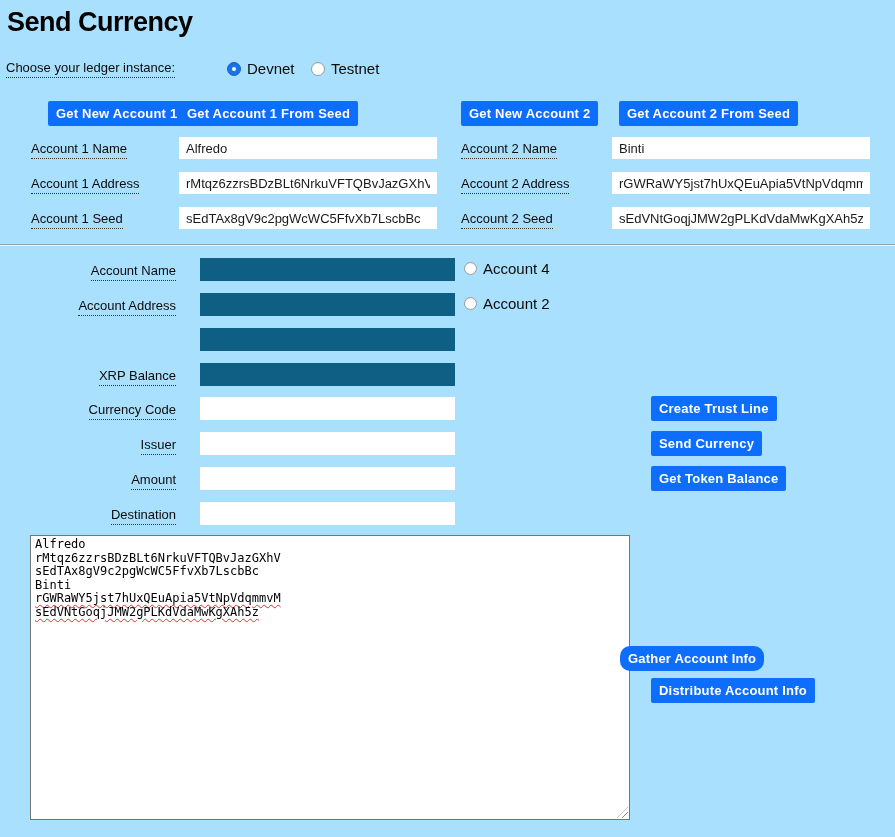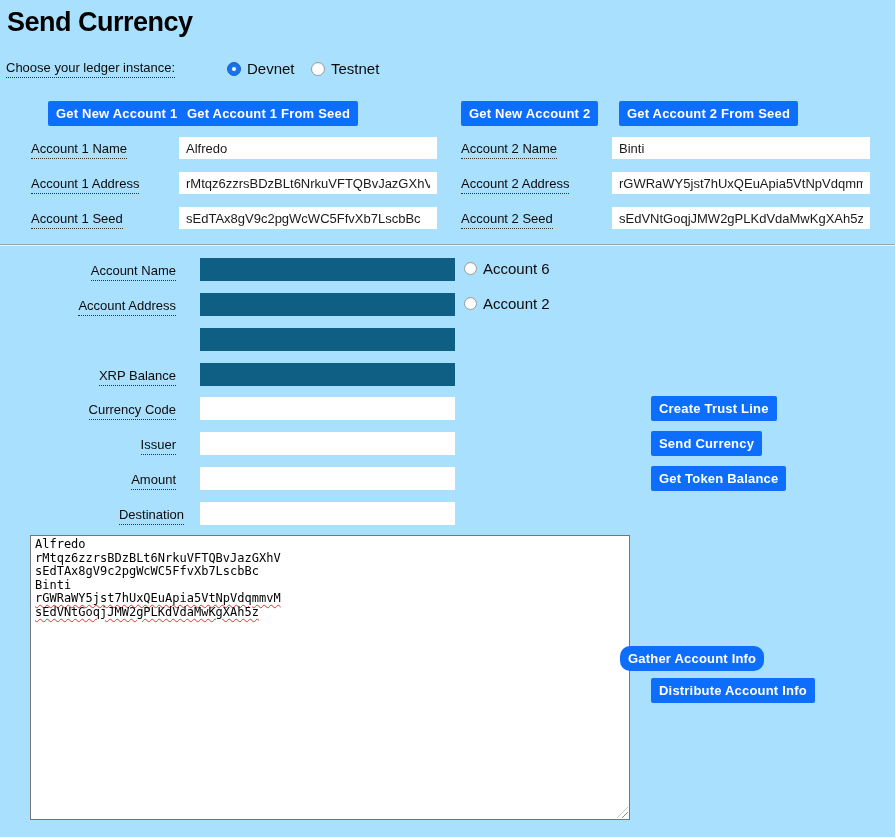--- a/index.html
+++ b/index.html
@@ -189,40 +189,40 @@
   <input class="field tall teal" style="left: 200px; top: 293px; width: 255px;">
 
   <input class="field tall teal" style="left: 200px; top: 328px; width: 255px;">
 
   <div class="abs lbl lblwrap-r" style="left:0; top:368px; width:176px;">
     <span>XRP Balance</span>
   </div>
   <input class="field tall teal" style="left: 200px; top: 363px; width: 255px;">
 
   <div class="abs radio" style="left:464px; top:262px;"></div>
-  <div class="abs radio-lbl" style="left:483px; top:261px;">Account 6</div>
+  <div class="abs radio-lbl" style="left:483px; top:261px;">Account 4</div>
   <div class="abs radio" style="left:464px; top:297px;"></div>
   <div class="abs radio-lbl" style="left:483px; top:296px;">Account 2</div>
 
   <div class="abs lbl lblwrap-r" style="left:0; top:402px; width:176px;">
     <span>Currency Code</span>
   </div>
   <input class="field tall" style="left: 200px; top: 397px; width: 255px;">
 
   <div class="abs lbl lblwrap-r" style="left:0; top:437px; width:176px;">
     <span>Issuer</span>
   </div>
   <input class="field tall" style="left: 200px; top: 432px; width: 255px;">
 
   <div class="abs lbl lblwrap-r" style="left:0; top:472px; width:176px;">
     <span>Amount</span>
   </div>
   <input class="field tall" style="left: 200px; top: 467px; width: 255px;">
 
-  <div class="abs lbl lblwrap-r" style="left:0; top:507px; width:176px;margin-left:8px;">
+  <div class="abs lbl lblwrap-r" style="left:0; top:507px; width:176px;">
     <span>Destination</span>
   </div>
   <input class="field tall" style="left: 200px; top: 502px; width: 255px;">
 
   <button class="btn" style="left:651px; top:396px;">Create Trust Line</button>
   <button class="btn" style="left:651px; top:431px;">Send Currency</button>
   <button class="btn" style="left:651px; top:466px;">Get Token Balance</button>
 
   <div class="resultbox">
     <span class="ln">Alfredo</span>

